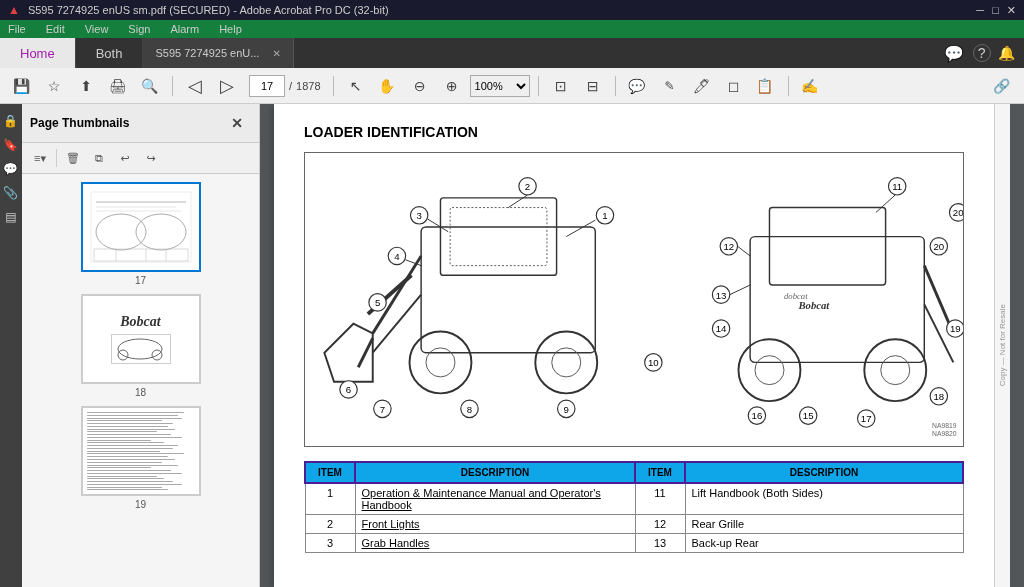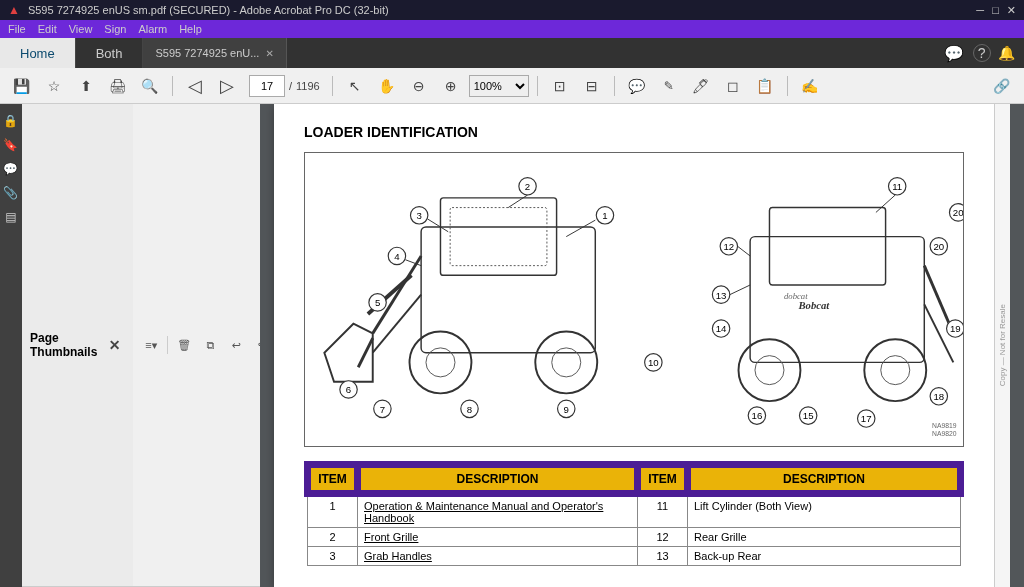--- a/index.html
+++ b/index.html
@@ -14,28 +14,28 @@
       align-items: center;
       padding: 0 8px;
       font-size: 11px;
       justify-content: space-between;
     }
     .title-bar-left { display: flex; align-items: center; gap: 8px; }
     .title-bar-right { display: flex; align-items: center; gap: 8px; }
 
     
     .menu-bar {
-      background: #6d28d9;
+      background: #15803d;
       color: #ccc;
       height: 18px;
       display: flex;
       align-items: center;
       padding: 0 8px;
       font-size: 11px;
-      gap: 12px;
+      gap: 20px;
     }
     .menu-bar span { cursor: pointer; }
 
     
     .tab-bar {
       background: #323232;
       height: 30px;
       display: flex;
       align-items: stretch;
     }
@@ -43,32 +43,32 @@
       padding: 0 20px;
       display: flex;
       align-items: center;
       color: #ccc;
       font-size: 13px;
       cursor: pointer;
       border-right: 1px solid #444;
     }
     .tab-item.active {
       background: #e8e8e8;
-      color: #0c4a6e;
+      color: #a21caf;
     }
     .doc-tab {
       display: flex;
       align-items: center;
       padding: 0 12px;
       color: #ccc;
       font-size: 11px;
       cursor: pointer;
       background: #404040;
       border-right: 1px solid #555;
-      gap: 6px;
+      gap: 13px;
     }
     .doc-tab-close { font-size: 10px; color: #aaa; }
     .tab-bar-right {
       margin-left: auto;
       display: flex;
       align-items: center;
       padding-right: 8px;
       gap: 8px;
     }
 
@@ -122,20 +122,21 @@
       height: calc(587px - 20px - 18px - 30px - 36px);
       background: #525659;
     }
 
     
     .sidebar {
       width: 238px;
       background: #f5f5f5;
       border-right: 1px solid #ccc;
       display: flex;
+      flex-direction: column;
     }
     .sidebar-header {
       display: flex;
       align-items: center;
       justify-content: space-between;
       padding: 6px 8px;
       background: #ebebeb;
       border-bottom: 1px solid #ccc;
       font-size: 12px;
       font-weight: bold;
@@ -250,26 +251,26 @@
       background: white;
     }
 
     
     .data-table {
       width: 100%;
       border-collapse: collapse;
       font-size: 11px;
     }
     .data-table th {
-      background: #eab308;
-      border: 7px solid #4c1d95;
+      background: #0ea5e9;
+      border: 2px solid #4c1d95;
       padding: 4px 6px;
       text-align: center;
       font-weight: bold;
-      font-size: 12px;
+      font-size: 10px;
     }
     .data-table td {
       border: 1px solid #888;
       padding: 3px 6px;
       vertical-align: top;
     }
     .data-table .item-col {
       text-align: center;
       width: 50px;
       font-weight: normal;
@@ -349,21 +350,21 @@
   <div class="toolbar-btn" title="Upload">⬆</div>
   <div class="toolbar-btn" title="Print">🖨</div>
   <div class="toolbar-btn" title="Search">🔍</div>
   <div class="toolbar-separator"></div>
 
   <div class="toolbar-btn" style="font-size:18px;">◁</div>
   <div class="toolbar-btn" style="font-size:18px;">▷</div>
   <div class="page-nav">
     <input type="text" value="17" style="">
     <span>/</span>
-    <span>1196</span>
+    <span>1878</span>
   </div>
   <div class="toolbar-separator"></div>
 
   <div class="toolbar-btn" title="Select">↖</div>
   <div class="toolbar-btn" title="Hand Tool">✋</div>
   <div class="toolbar-btn" title="Zoom Out">⊖</div>
   <div class="toolbar-btn" title="Zoom In">⊕</div>
   <select class="zoom-select">
     <option>100%</option>
     <option>75%</option>
@@ -614,25 +615,25 @@
             <th>DESCRIPTION</th>
             <th>ITEM</th>
             <th>DESCRIPTION</th>
           </tr>
         </thead>
         <tbody>
           <tr>
             <td class="item-col">1</td>
             <td class="desc-col">Operation &amp; Maintenance Manual and Operator's Handbook</td>
             <td class="item-col">11</td>
-            <td>Lift Cylinder (Both View)</td>
+            <td>Lift Handbook (Both Sides)</td>
           </tr>
           <tr>
             <td class="item-col">2</td>
-            <td class="desc-col">Front Grille</td>
+            <td class="desc-col">Front Lights</td>
             <td class="item-col">12</td>
             <td>Rear Grille</td>
           </tr>
           <tr>
             <td class="item-col">3</td>
             <td class="desc-col">Grab Handles</td>
             <td class="item-col">13</td>
             <td>Back-up Rear</td>
           </tr>
         </tbody>

